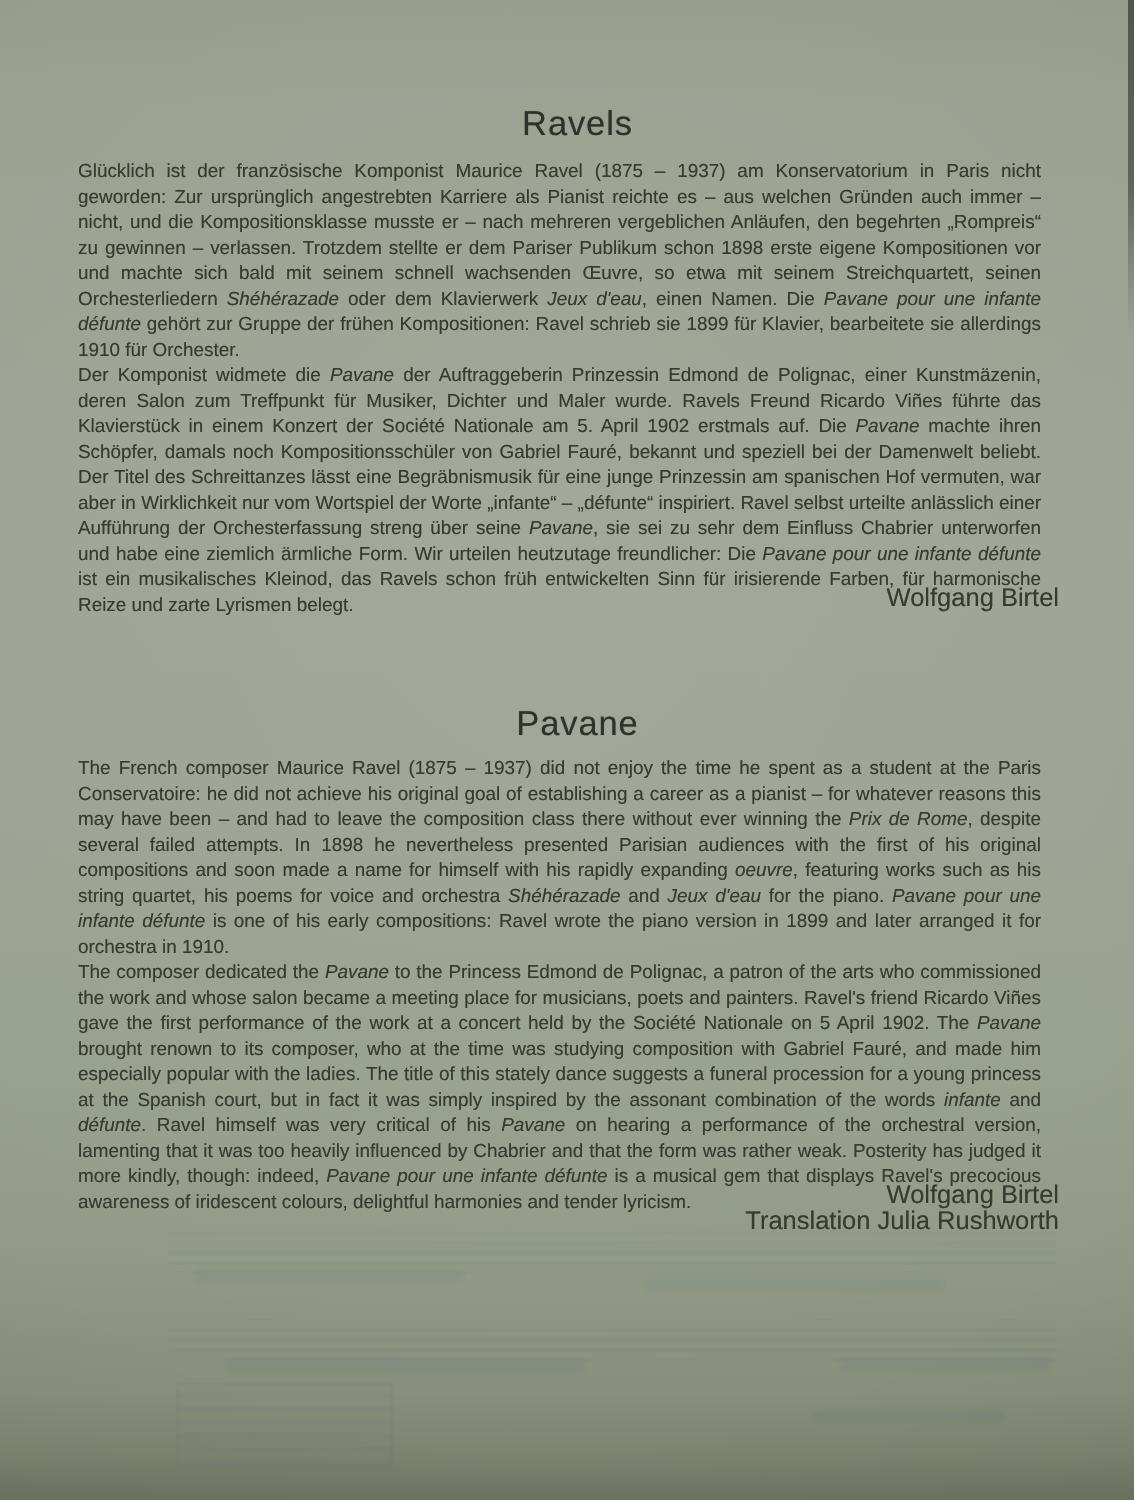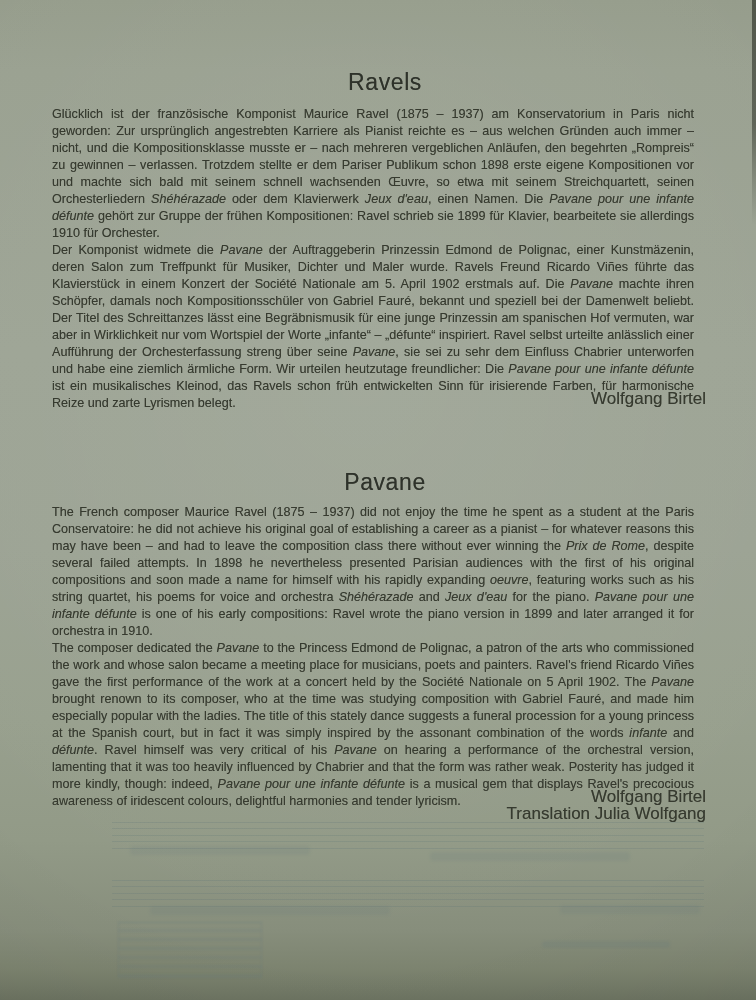--- a/index.html
+++ b/index.html
@@ -140,16 +140,16 @@
 
   <h1 class="section-title t-preface">Pavane</h1>
 
   <div class="content body-text b-preface">
     <p>The French composer Maurice Ravel (1875 – 1937) did not enjoy the time he spent as a student at the Paris Conservatoire: he did not achieve his original goal of establishing a career as a pianist – for whatever reasons this may have been – and had to leave the composition class there without ever winning the <em>Prix de Rome</em>, despite several failed attempts. In 1898 he nevertheless presented Parisian audiences with the first of his original compositions and soon made a name for himself with his rapidly expanding <em>oeuvre</em>, featuring works such as his string quartet, his poems for voice and orchestra <em>Shéhérazade</em> and <em>Jeux d'eau</em> for the piano. <em>Pavane pour une infante défunte</em> is one of his early compositions: Ravel wrote the piano version in 1899 and later arranged it for orchestra in 1910.</p>
     <p>The composer dedicated the <em>Pavane</em> to the Princess Edmond de Polignac, a patron of the arts who commissioned the work and whose salon became a meeting place for musicians, poets and painters. Ravel's friend Ricardo Viñes gave the first performance of the work at a concert held by the Société Nationale on 5 April 1902. The <em>Pavane</em> brought renown to its composer, who at the time was studying composition with Gabriel Fauré, and made him especially popular with the ladies. The title of this stately dance suggests a funeral procession for a young princess at the Spanish court, but in fact it was simply inspired by the assonant combination of the words <em>infante</em> and <em>défunte</em>.  Ravel himself was very critical of his <em>Pavane</em> on hearing a performance of the orchestral version, lamenting that it was too heavily influenced by Chabrier and that the form was rather weak. Posterity has judged it more kindly, though: indeed, <em>Pavane pour une infante défunte</em> is a musical gem that displays Ravel's precocious awareness of iridescent colours, delightful harmonies and tender lyricism.</p>
   </div>
 
   <div class="signature s-preface">
     <div>Wolfgang Birtel</div>
-    <div>Translation Julia Wolfgang</div>
+    <div>Translation Julia Rushworth</div>
   </div>
 
 </div>
 
 </body></html>

